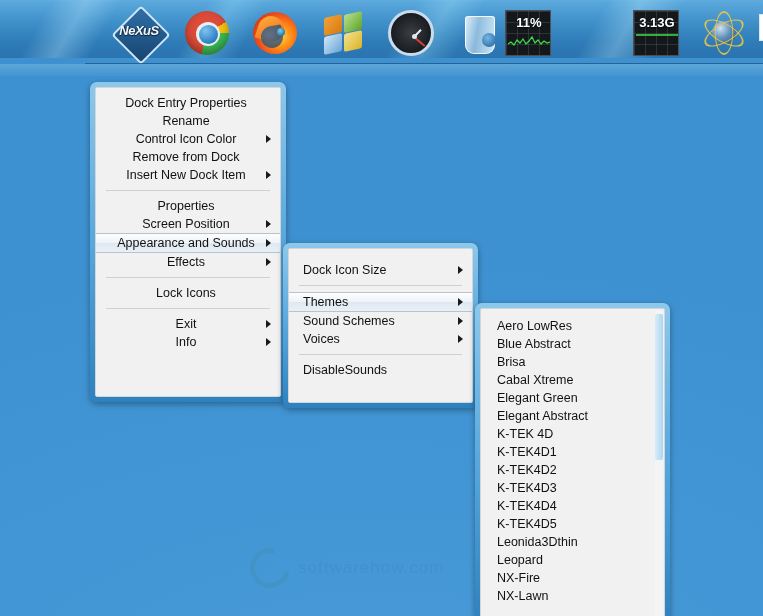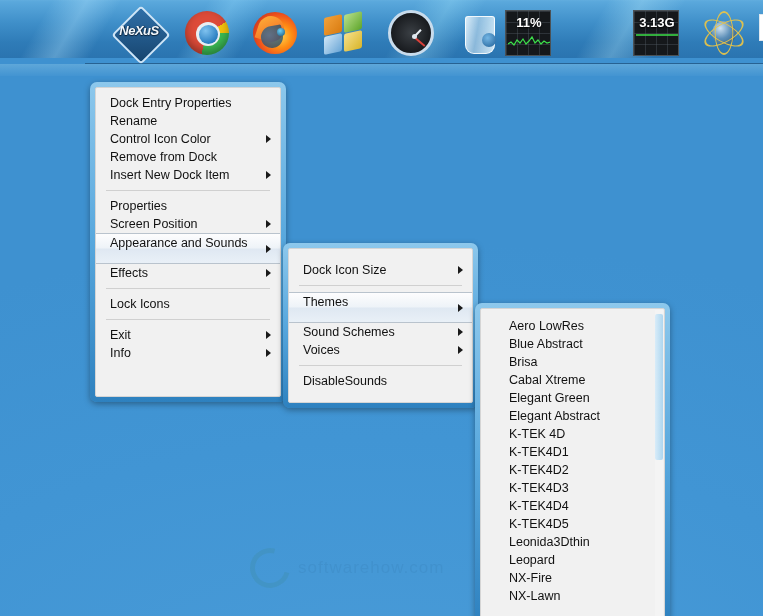--- a/index.html
+++ b/index.html
@@ -207,45 +207,45 @@
     font-size: 12.5px;
     color: #111;
     padding: 0 18px 0 14px;
     white-space: nowrap;
     box-sizing: border-box;
   }
   .mi.sel {
     background: linear-gradient(180deg,#fdfdfe 0%,#eef3f8 48%,#dfe8f2 52%,#e9f0f7 100%);
     border-top: 1px solid #b9c3cd;
     border-bottom: 1px solid #b9c3cd;
-    height: 31px; line-height: 18px;
+    height: 20px; line-height: 18px;
   }
   .arrow {
     position: absolute;
     right: 9px; top: 50%;
     margin-top: -4px;
     width: 0; height: 0;
     border-left: 5px solid #1a1a1a;
     border-top: 4px solid transparent;
     border-bottom: 4px solid transparent;
   }
   .sep {
     height: 1px;
     background: #d0d0d0;
     margin: 6px 10px 6px 10px;
   }
 
   
-  #menu-dock     { left: 90px;  top: 82px;  width: 196px; height: 320px; }
+  #menu-dock     { left: 90px;  top: 82px;  width: 196px; height: 320px; text-align: center; }
   
   #menu-appear   { left: 283px; top: 243px; width: 195px; height: 165px; }
   
   #menu-themes   { left: 475px; top: 303px; width: 195px; height: 320px; }
   #menu-themes .menu-inner { padding-top: 8px; }
-  #menu-themes .mi { padding-left: 16px; height: 18px; line-height: 18px; margin-left: 12px; }
+  #menu-themes .mi { padding-left: 16px; height: 18px; line-height: 18px; }
 
   .vscroll {
     position: absolute;
     right: 1px; top: 1px;
     width: 8px; bottom: 1px;
     background: rgba(255,255,255,0.25);
   }
   .vthumb {
     position: absolute;
     left: 0; top: 4px;

